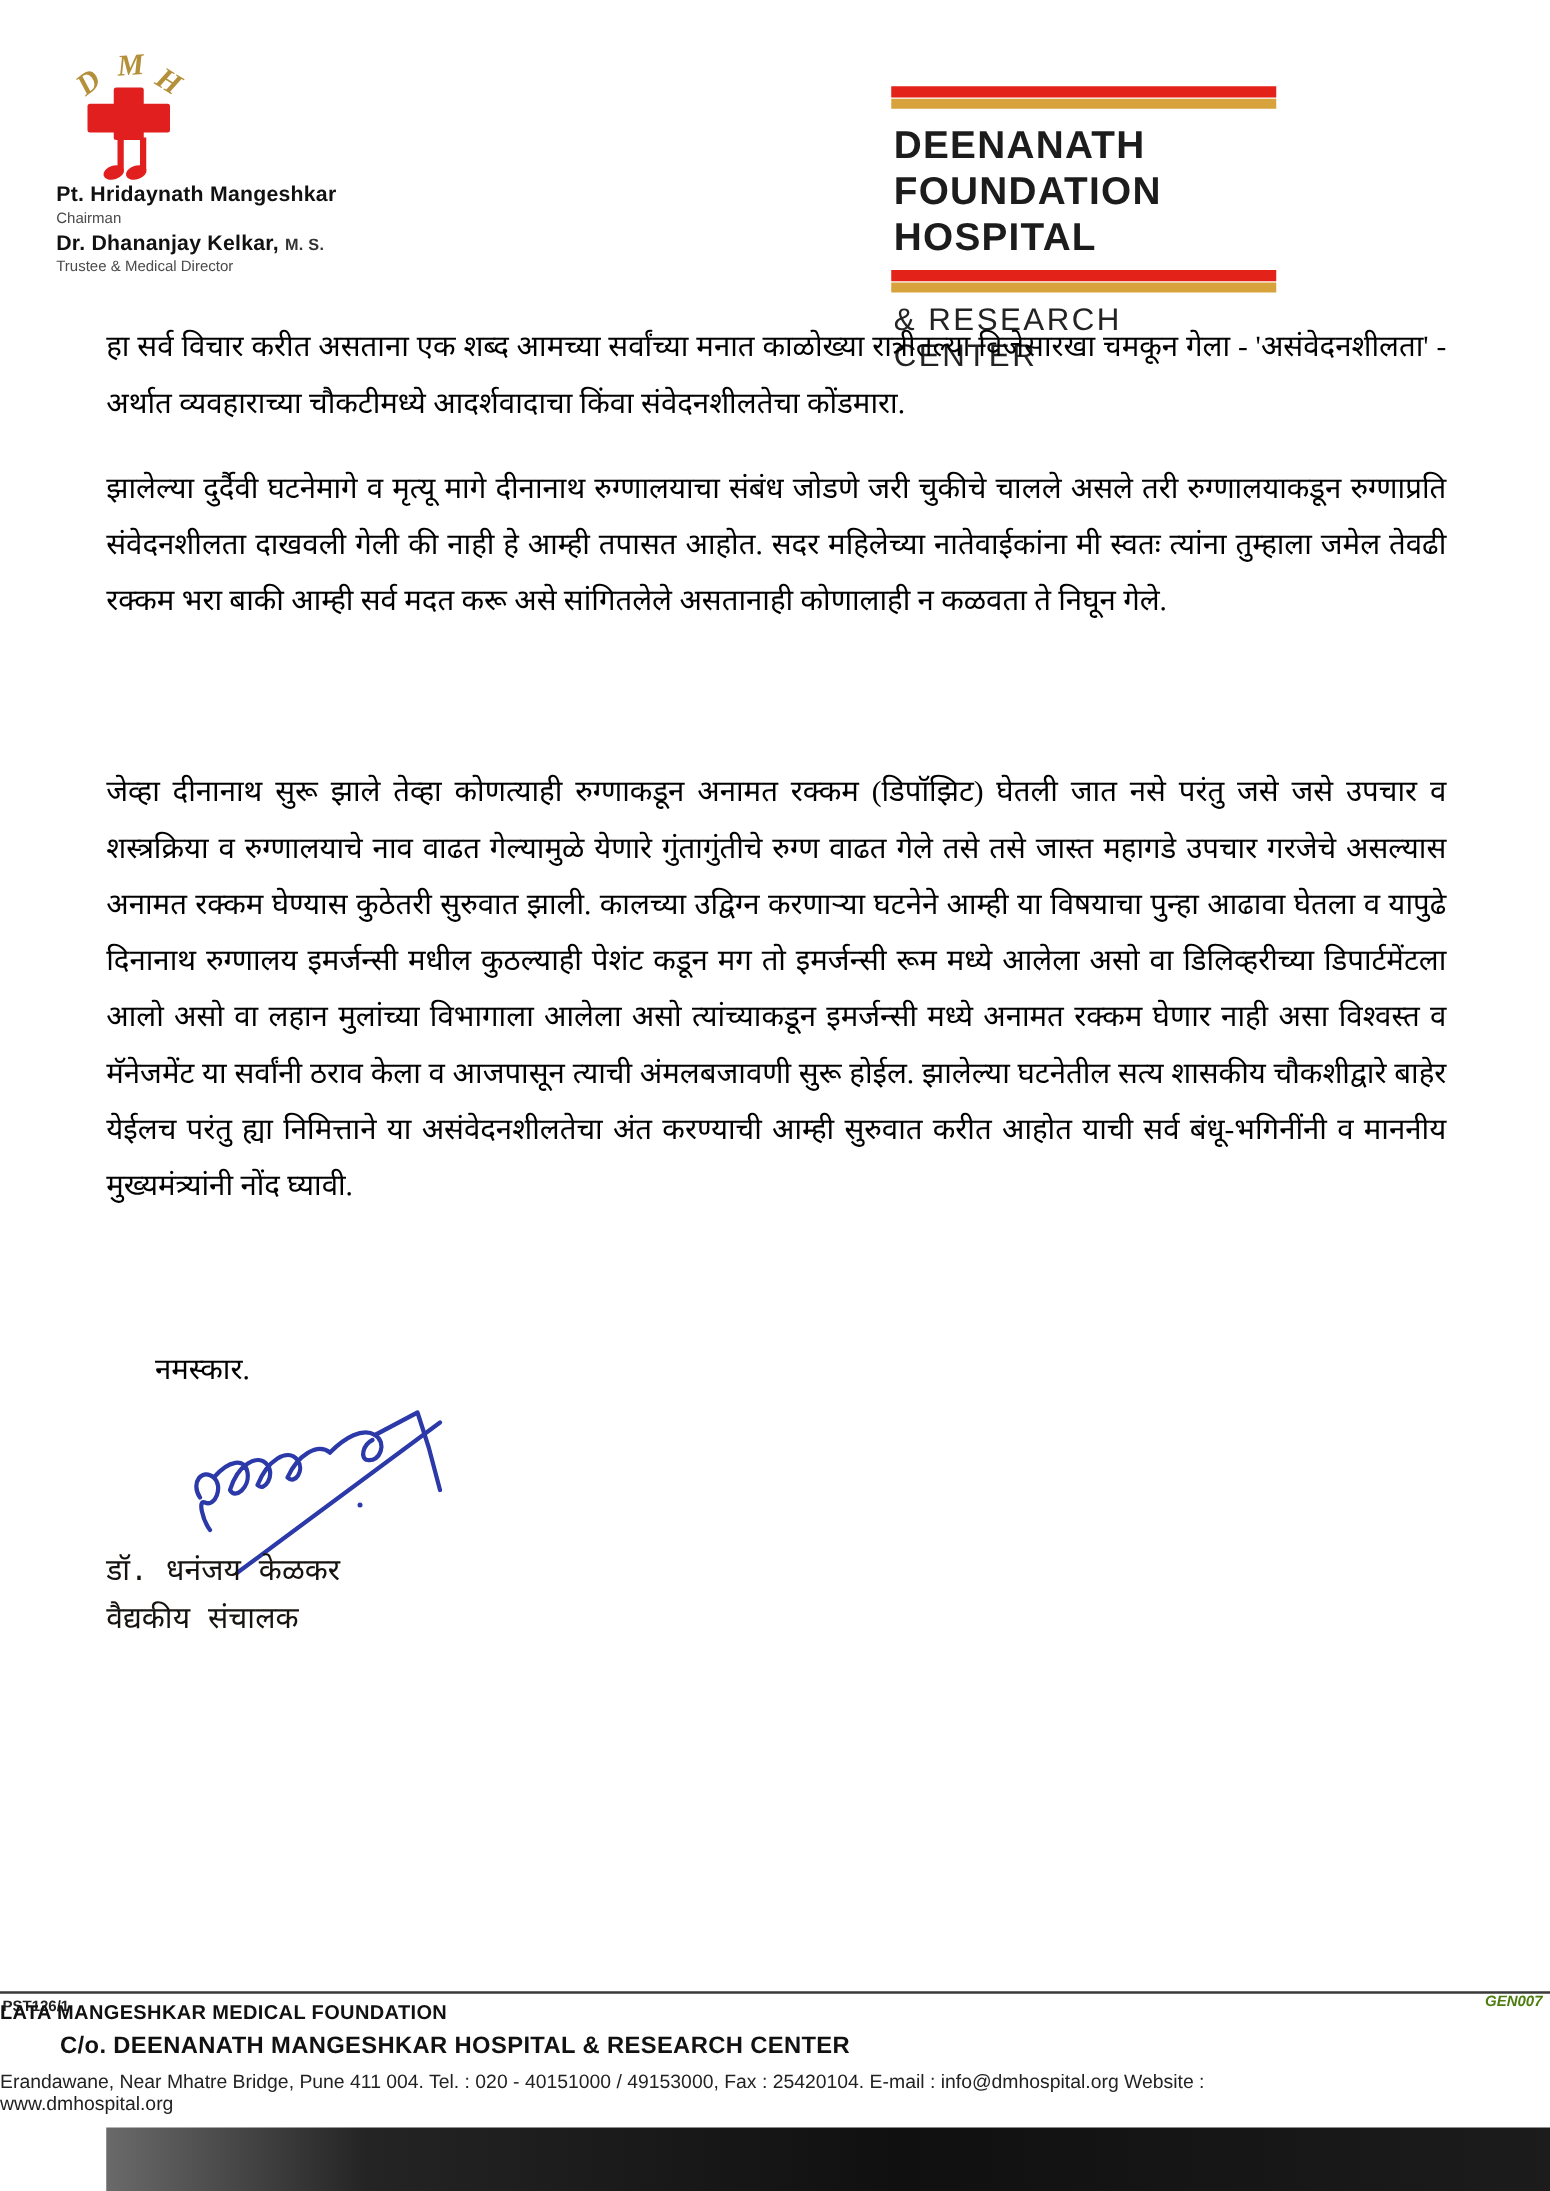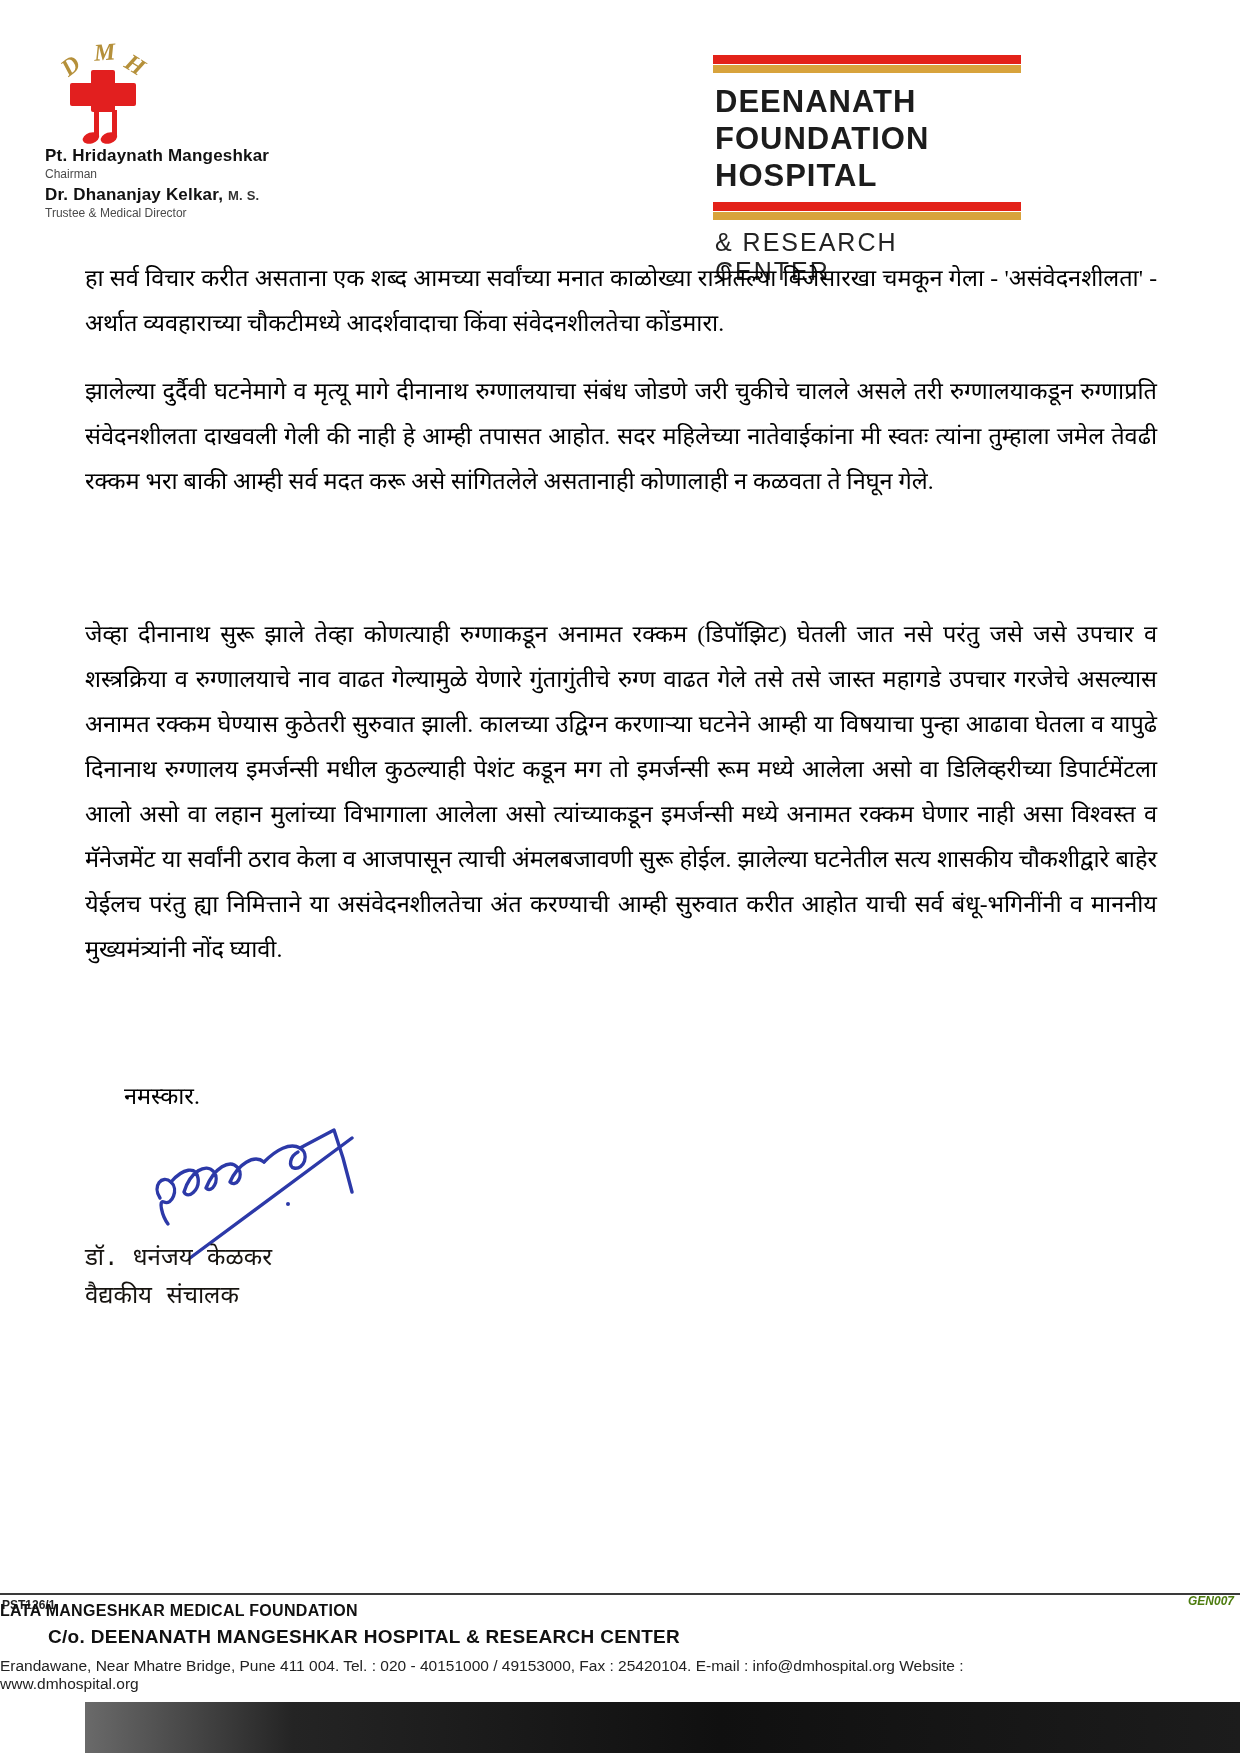--- a/index.html
+++ b/index.html
@@ -7,21 +7,21 @@
     width:1240px;height:1753px;position:relative;background:#ffffff;
     font-family:"Liberation Sans","DejaVu Sans",sans-serif;color:#1d1a17;
     overflow:hidden;
   }
   
   .logo-wrap{position:absolute;left:50px;top:40px;width:110px;height:112px;}
   .id-block{position:absolute;left:45px;top:146px;width:330px;}
   .id-name{font-weight:bold;font-size:17px;letter-spacing:.2px;color:#111;}
   .id-sub{font-size:12px;color:#4a4a4a;margin-top:1px;margin-bottom:4px;}
   .id-suffix{font-weight:bold;font-size:13px;color:#333;}
-  .hdr-right{position:absolute;left:713px;top:55px;width:308px;}
+  .hdr-right{position:absolute;left:713px;top:69px;width:308px;}
   .bar-red{height:9px;background:#e32219;}
   .bar-gold{height:8px;background:#d8a33c;margin-top:1px;}
   .hosp-name{
     font-weight:bold;font-size:31px;line-height:37px;letter-spacing:1px;
     color:#1c1c1c;padding:10px 0 8px 2px;
   }
   .research{
     font-size:25px;letter-spacing:2px;color:#232323;padding:8px 0 0 2px;
     font-weight:normal;
   }

